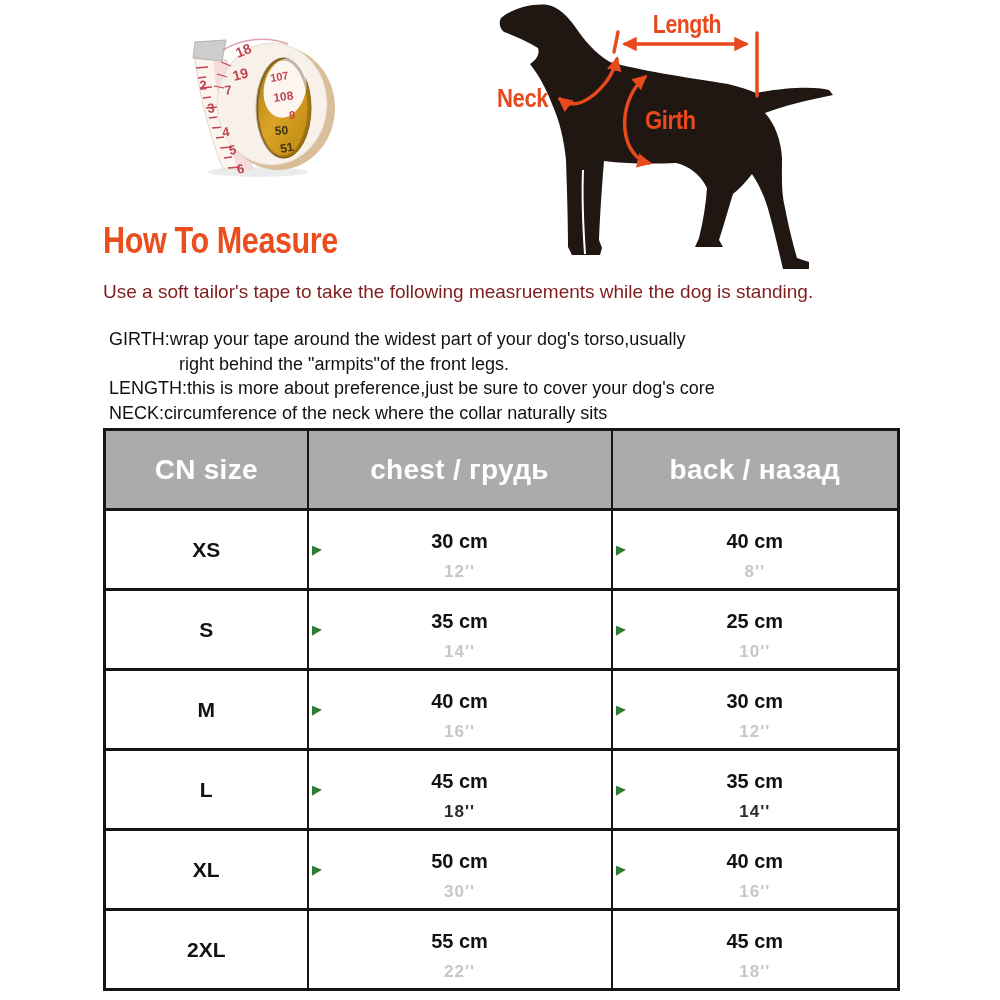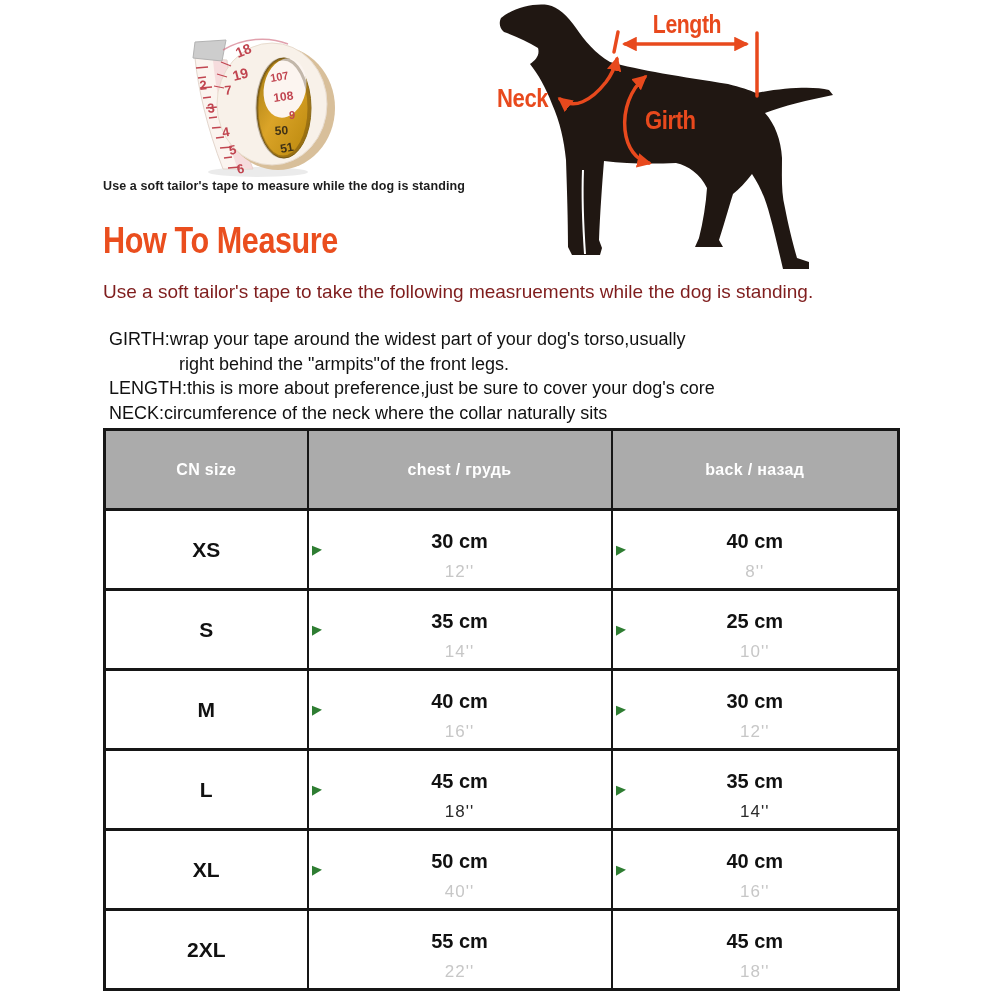--- a/index.html
+++ b/index.html
@@ -26,25 +26,25 @@
   .label-neck   { left:497px; top:83px;  font-size:26px; transform-origin:left center; }
   .label-girth  { left:645px; top:105px; font-size:26px; transform-origin:left center; }
 
   
   .size-table { position:absolute; left:103px; top:428px; width:794px; border-collapse:collapse; table-layout:fixed;
                 border:3px solid #161616; }
   .size-table th, .size-table td { border:2px solid #161616; border-top-width:3px; border-bottom-width:3px;
                 text-align:center; vertical-align:middle; }
   .size-table thead tr { height:80px; }
   .size-table tbody tr { height:80px;padding-left:44px; }
-  .size-table th { background:#ababab; color:#fff; font-size:16px; font-weight:bold; letter-spacing:.3px; }
+  .size-table th { background:#ababab; color:#fff; font-size:28px; font-weight:bold; letter-spacing:.3px; }
   td.size-cell { font-size:21px; font-weight:bold; color:#111; }
   td.val-cell { position:relative; }
   td.val-cell .cm { font-size:20px; font-weight:bold; color:#111; margin-top:12px; }
-  td.val-cell .in { font-size:17px; font-weight:normal; color:#c7c7c7; margin-top:9px; letter-spacing:1px; }
+  td.val-cell .in { font-size:17px; font-weight:bold; color:#c7c7c7; margin-top:9px; letter-spacing:1px; }
   tr.dark-inches td.val-cell .in { color:#2b2b2b; }
   .marker { position:absolute; left:3px; top:50%; transform:translateY(-42%);
             width:0; height:0; border-top:4px solid transparent; border-bottom:6px solid transparent;
             border-left:10px solid #2e7d32; }
 </style>
 </head>
 <body>
 
 <div class="page">
 
@@ -101,21 +101,20 @@
         <text x="47" y="133" font-size="13" fill="#c14550" transform="rotate(-12 47 133)">5</text>
         <text x="55" y="152" font-size="13" fill="#c14550" transform="rotate(-14 55 152)">6</text>
         <text x="88" y="60" font-size="11" fill="#c14550" transform="rotate(-10 88 60)">107</text>
         <text x="91" y="80" font-size="12" fill="#c14550" transform="rotate(-8 91 80)">108</text>
         <text x="106" y="97" font-size="11" fill="#c14550">9</text>
         <text x="92" y="113" font-size="12" fill="#3f3116" transform="rotate(-4 92 113)">50</text>
         <text x="98" y="131" font-size="12" fill="#3f3116" transform="rotate(-10 98 131)">51</text>
       </g>
     </svg>
   </div>
-  <div class="tape-caption">Use a soft tailor's tape to measure while the dog is standing</div>
 
   <div class="dog-wrap">
     <svg width="352" height="280" viewBox="0 0 352 280">
       <defs>
         <marker id="ah" viewBox="0 0 10 10" refX="8" refY="5" markerWidth="4.2" markerHeight="4.2" orient="auto-start-reverse">
           <path d="M0,0 L10,5 L0,10 Z" fill="#e8491d"></path>
         </marker>
       </defs>
       <path fill="#201712" d="M 13,18
         C 25,8 45,3 60,5 C 70,7 80,16 88,28 C 96,40 108,54 122,62
@@ -219,21 +218,21 @@
         <span class="marker"></span>
         <div class="cm">35 cm</div>
         <div class="in">14''</div>
       </td>
     </tr>
         <tr>
       <td class="size-cell">XL</td>
       <td class="val-cell">
         <span class="marker"></span>
         <div class="cm">50 cm</div>
-        <div class="in">40''</div>
+        <div class="in">30''</div>
       </td>
       <td class="val-cell">
         <span class="marker"></span>
         <div class="cm">40 cm</div>
         <div class="in">16''</div>
       </td>
     </tr>
         <tr>
       <td class="size-cell">2XL</td>
       <td class="val-cell">

